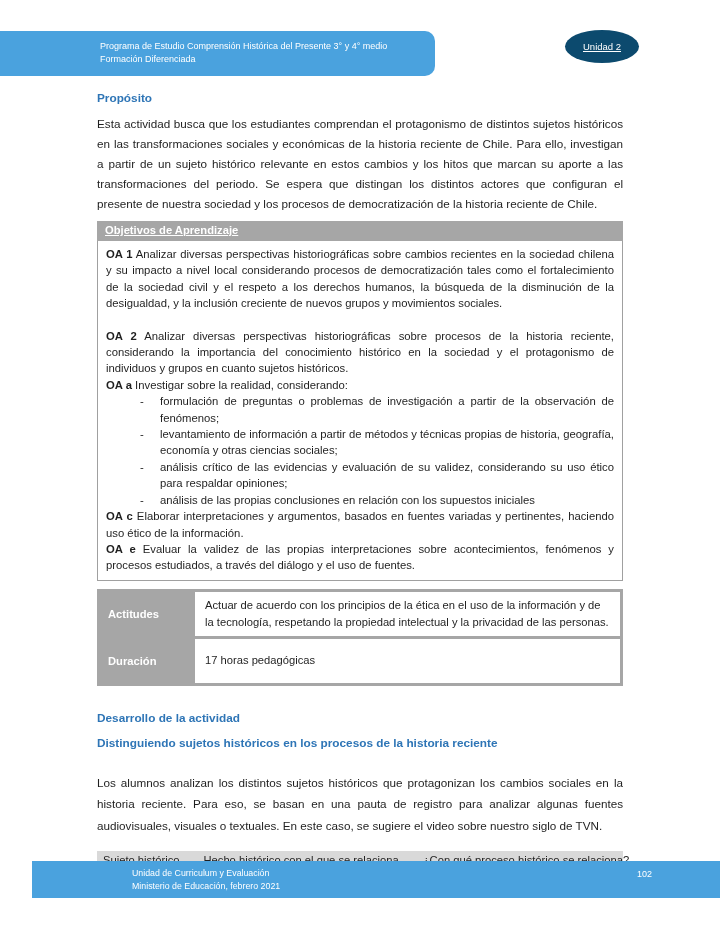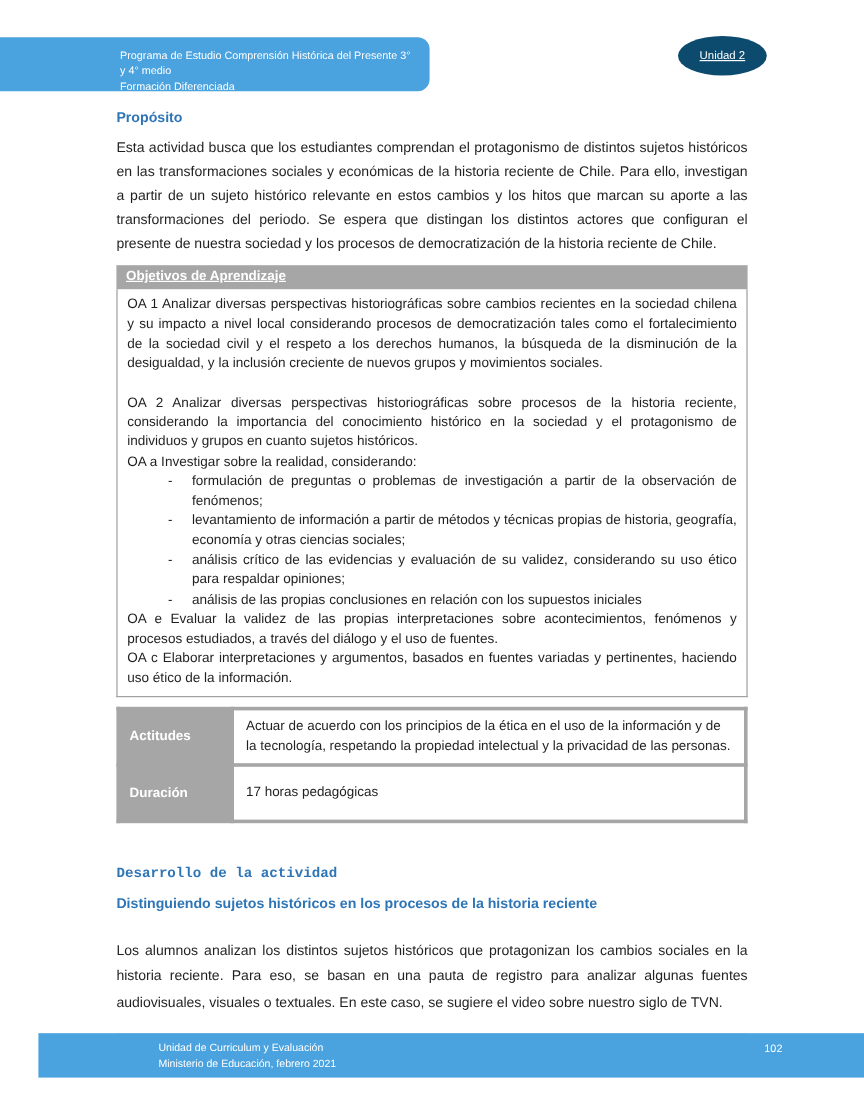--- a/index.html
+++ b/index.html
@@ -7,21 +7,21 @@
   body {
     width: 720px; height: 932px;
     position: relative;
     font-family: "Liberation Sans", sans-serif;
     color: #1f1f1f;
     overflow: hidden;
   }
   
   .band-header {
     position: absolute; top: 31px; left: 0;
-    width: 358px; height: 45px;
+    width: 435px; height: 45px;
     background: #4AA2DE;
     border-radius: 0 10px 10px 0;
     color: #ffffff;
     font-size: 9px; line-height: 13px;
     padding: 9px 10px 0 100px;
   }
   .unit-badge {
     position: absolute; top: 30px; left: 565px;
     width: 74px; height: 33px;
     background: #0c4a6e;
@@ -53,42 +53,42 @@
     font-weight: bold; font-size: 11.2px;
     padding: 3px 8px; height: 20px; text-decoration: underline;
   }
   .oa-box {
     border: 1px solid #A0A0A0; border-top: none;
     padding: 5px 8px 6px 8px;
     font-size: 11.3px; line-height: 16.4px;
     text-align: justify;
   }
   .oa-box p { text-align: justify; }
-  .b { font-weight: normal; }
+  .b { font-weight: bold; }
   .oa-spacer { height: 16px; }
   .bullet { display: flex; }
   .bullet .dash { flex: 0 0 20px; margin-left: 34px; }
   .bullet .btext { flex: 1; text-align: justify; }
   
   .details-table {
     margin-top: 8px;
     border-collapse: collapse; width: 100%;
     font-size: 11.2px;
   }
   .details-table td { border: 3px solid #A6A6A6; vertical-align: middle; }
   .details-table td.label {
     width: 95px; background: #A6A6A6; color: #ffffff;
     font-weight: bold; padding: 16px 8px;
   }
   .details-table td.value {
     background: #ffffff; padding: 3px 10px; line-height: 16.8px;
     text-align: left;
   }
   
-  .dev-heading { margin-top: 32px; font-family: Liberation Mono, monospace; }
+  .dev-heading { margin-top: 22px; }
   .dev-subheading { margin-top: 5px; }
   .dev-paragraph {
     margin-top: 19px;
     font-size: 11.7px; line-height: 21.5px;
     text-align: justify;
   }
   
   .record-header {
     margin-top: 15px;
     background: #D9D9D9;
@@ -143,22 +143,22 @@
       <span class="btext">levantamiento de información a partir de métodos y técnicas propias de historia, geografía, economía y otras ciencias sociales;</span>
     </div>
     <div class="bullet">
       <span class="dash">-</span>
       <span class="btext">análisis crítico de las evidencias y evaluación de su validez, considerando su uso ético para respaldar opiniones;</span>
     </div>
     <div class="bullet">
       <span class="dash">-</span>
       <span class="btext">análisis de las propias conclusiones en relación con los supuestos iniciales</span>
     </div>
+    <p><span class="b">OA c</span> <span>Elaborar interpretaciones y argumentos, basados en fuentes variadas y pertinentes, haciendo uso ético de la información.</span></p>
     <p><span class="b">OA e</span> <span>Evaluar la validez de las propias interpretaciones sobre acontecimientos, fenómenos y procesos estudiados, a través del diálogo y el uso de fuentes.</span></p>
-    <p><span class="b">OA c</span> <span>Elaborar interpretaciones y argumentos, basados en fuentes variadas y pertinentes, haciendo uso ético de la información.</span></p>
   </div>
 
   <table class="details-table">
     <tbody>
       <tr>
         <td class="label">Actitudes</td>
         <td class="value">Actuar de acuerdo con los principios de la ética en el uso de la información y de la tecnología, respetando la propiedad intelectual y la privacidad de las personas.</td>
       </tr>
       <tr>
         <td class="label">Duración</td>

